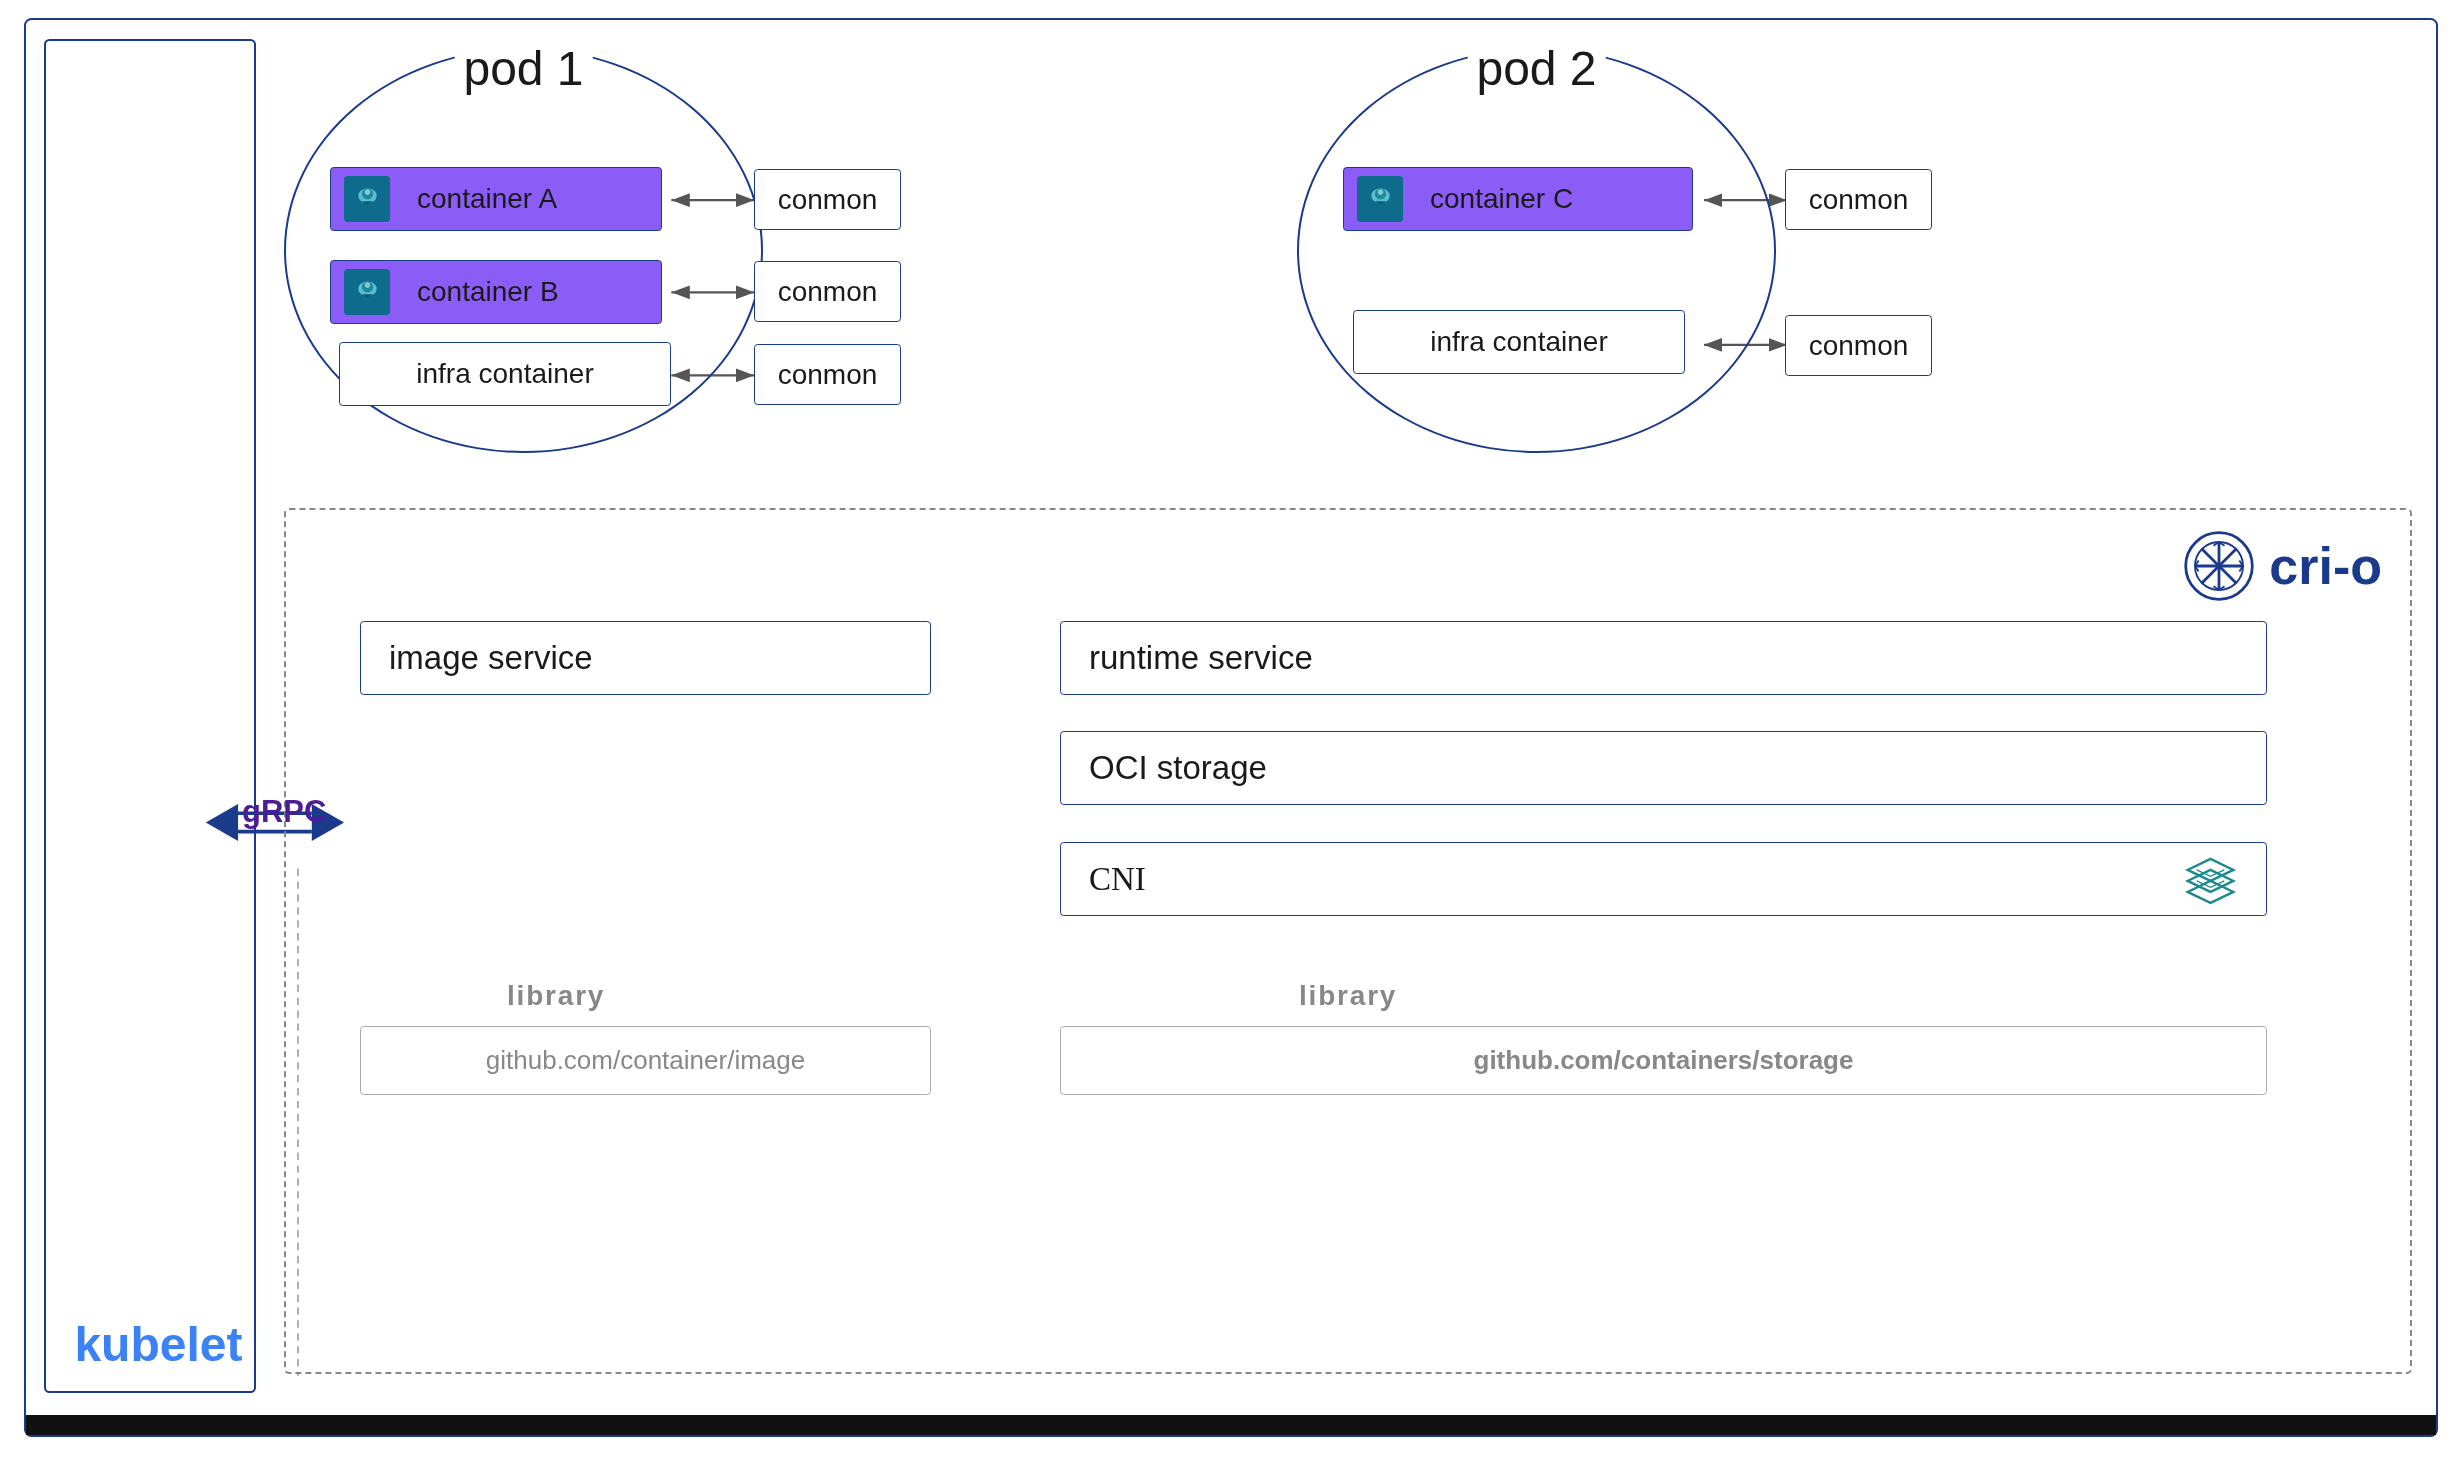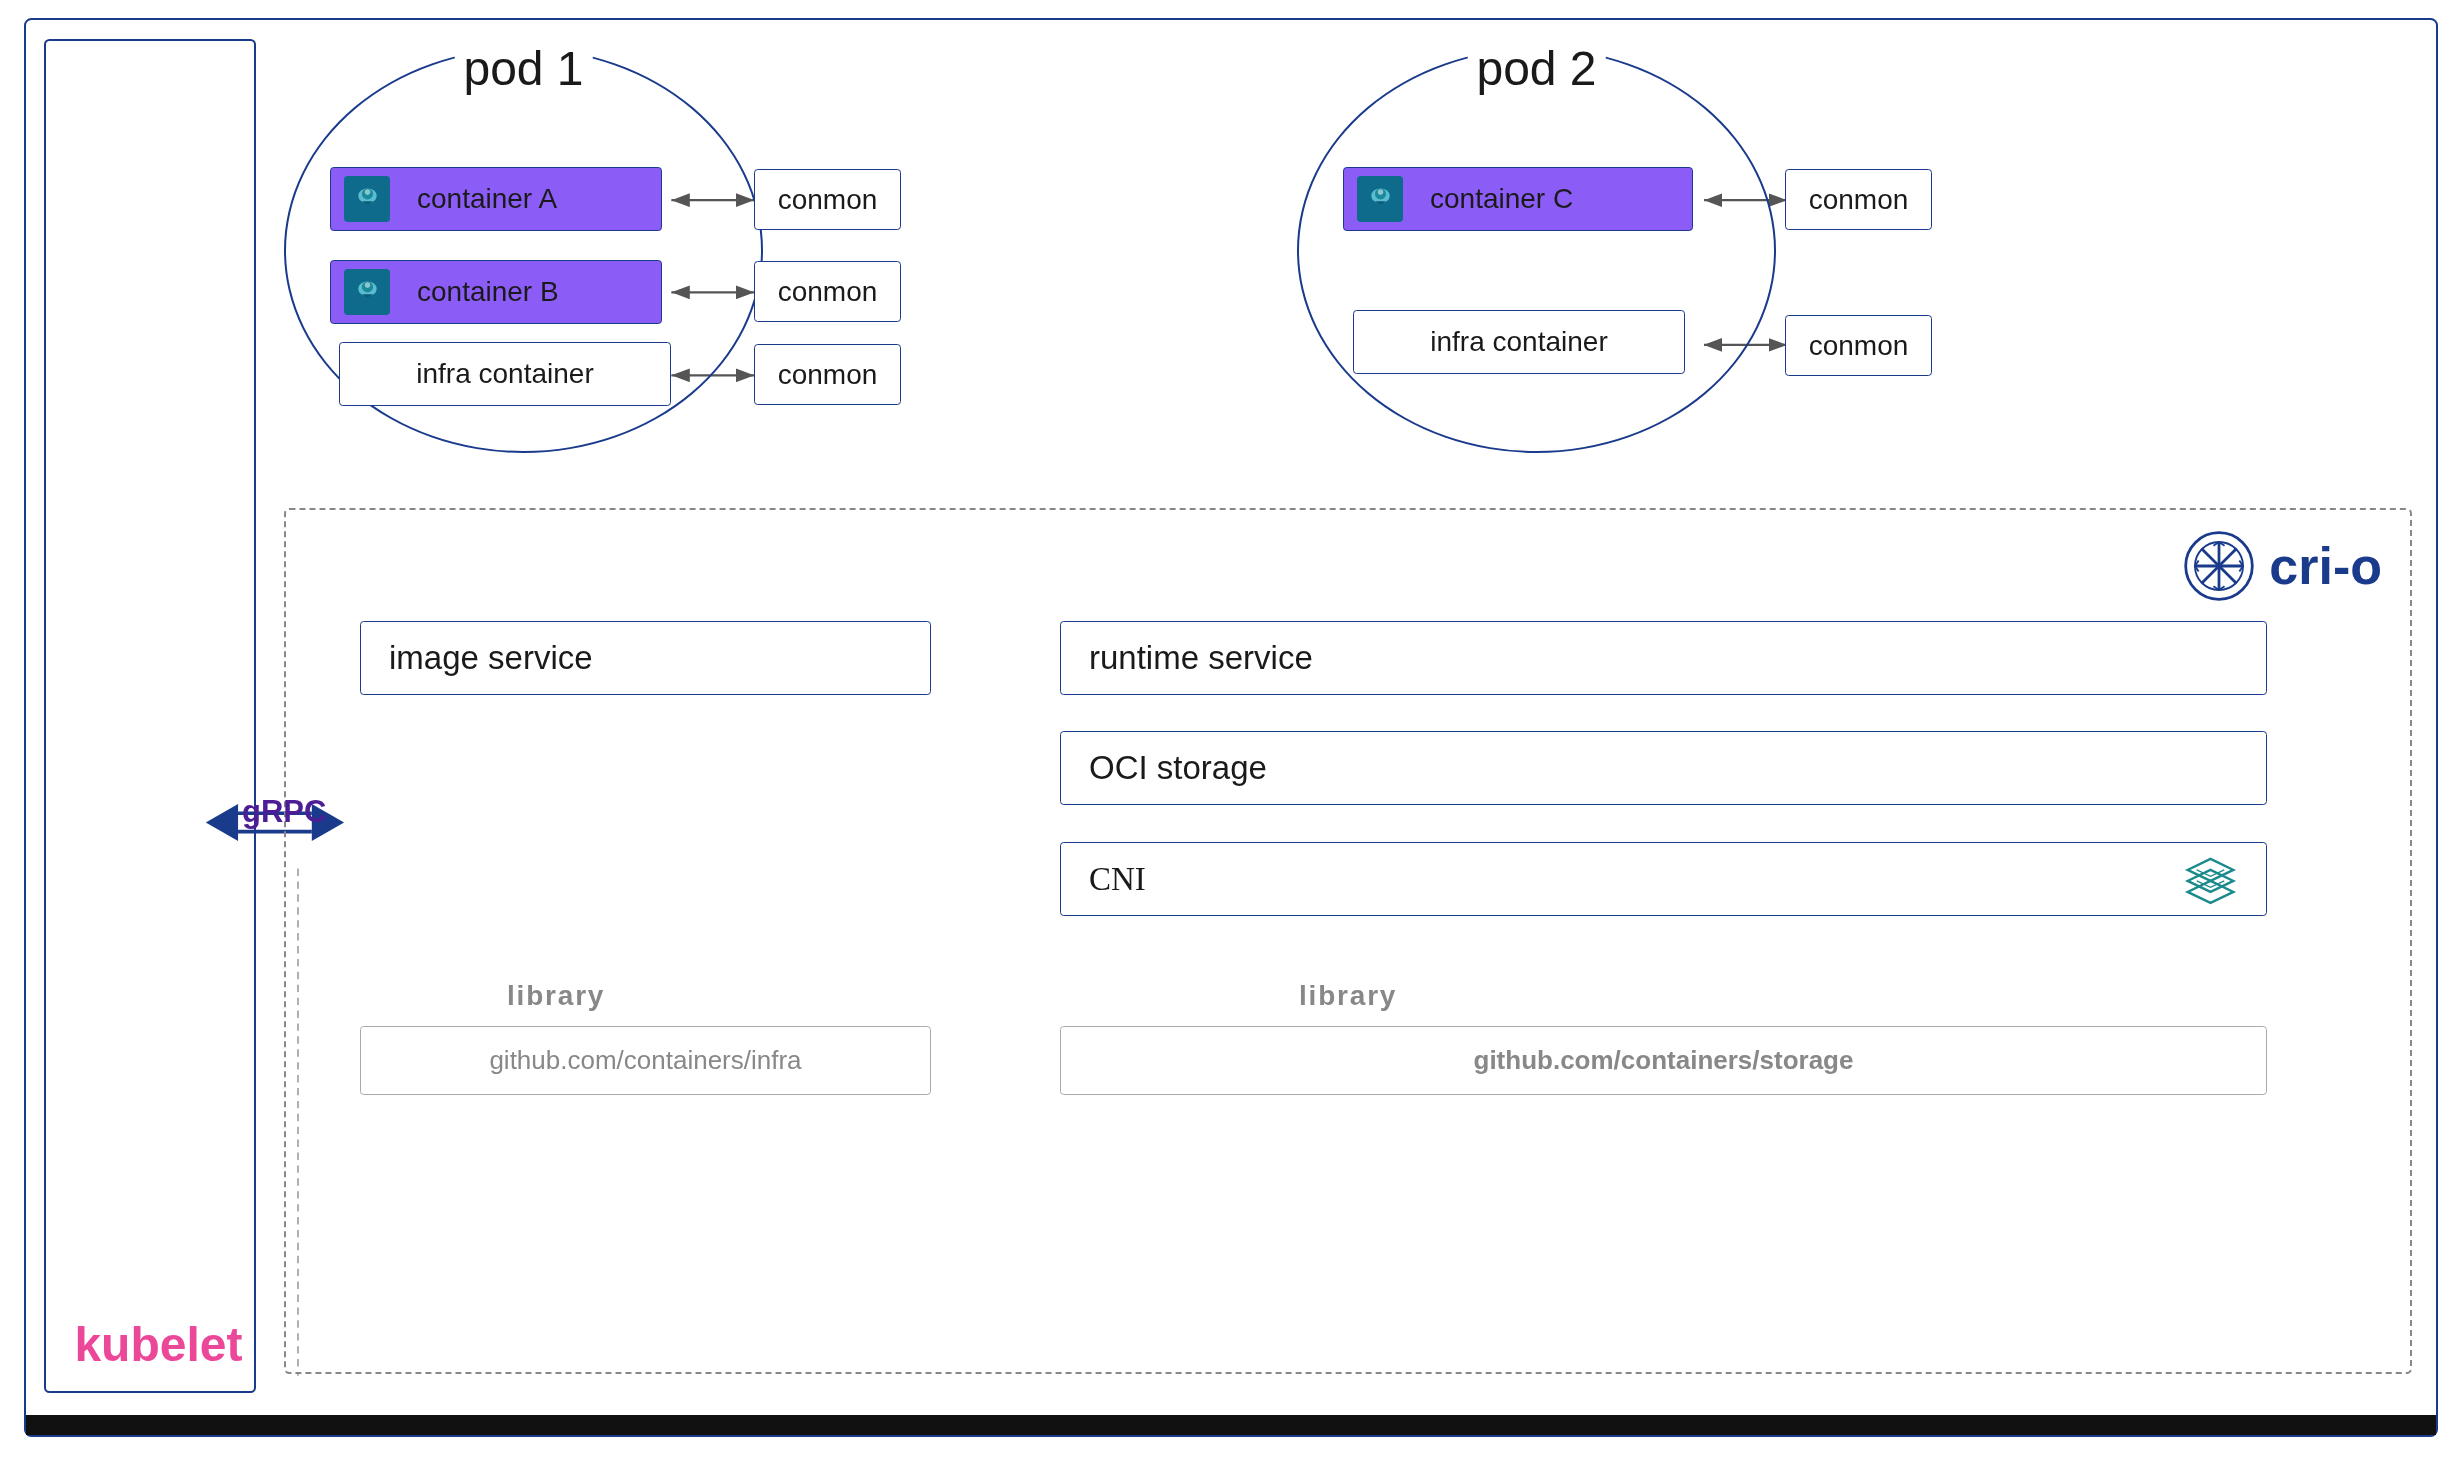--- a/index.html
+++ b/index.html
@@ -28,21 +28,21 @@
       height: 1354px;
       border: 2.8px solid #1a3a8c;
       border-radius: 5.5px;
     }
     .kubelet-label {
       position: absolute;
       bottom: 18.4px;
       left: 28px;
       font-size: 48px;
       font-weight: bold;
-      color: #ec4899;
+      color: #3b82f6;
     }
     
     .pod-circle {
       position: absolute;
       border: 2.8px solid #1a3a8c;
       border-radius: 50%;
     }
     .pod-1-circle {
       left: 258px;
       top: 28px;
@@ -363,21 +363,21 @@
         <polygon points="30,17 55,29 30,41 5,29" fill="none" stroke="#1a8a8c" stroke-width="2.5"></polygon>
         <polygon points="30,29 55,41 30,53 5,41" fill="none" stroke="#1a8a8c" stroke-width="2.5"></polygon>
         <path d="M15 17 L30 24 L45 17" fill="none" stroke="#1a8a8c" stroke-width="1.5"></path>
         <path d="M15 29 L30 36 L45 29" fill="none" stroke="#1a8a8c" stroke-width="1.5"></path>
       </svg>
     </div>
 
     <div class="library-label" style="left:221px; top:470px;">library</div>
 
     <div class="library-box" style="left:74px; top:516px; width:571px; height:69px;">
-      <span class="library-text">github.com/containers/infra</span>
+      <span class="library-text">github.com/container/image</span>
     </div>
 
     <div class="library-label" style="left:1013px; top:470px;">library</div>
 
     <div class="library-box" style="left:774px; top:516px; width:1207px; height:69px;font-weight:bold;">
       <span class="library-text">github.com/containers/storage</span>
     </div>
 
   </div>
 

